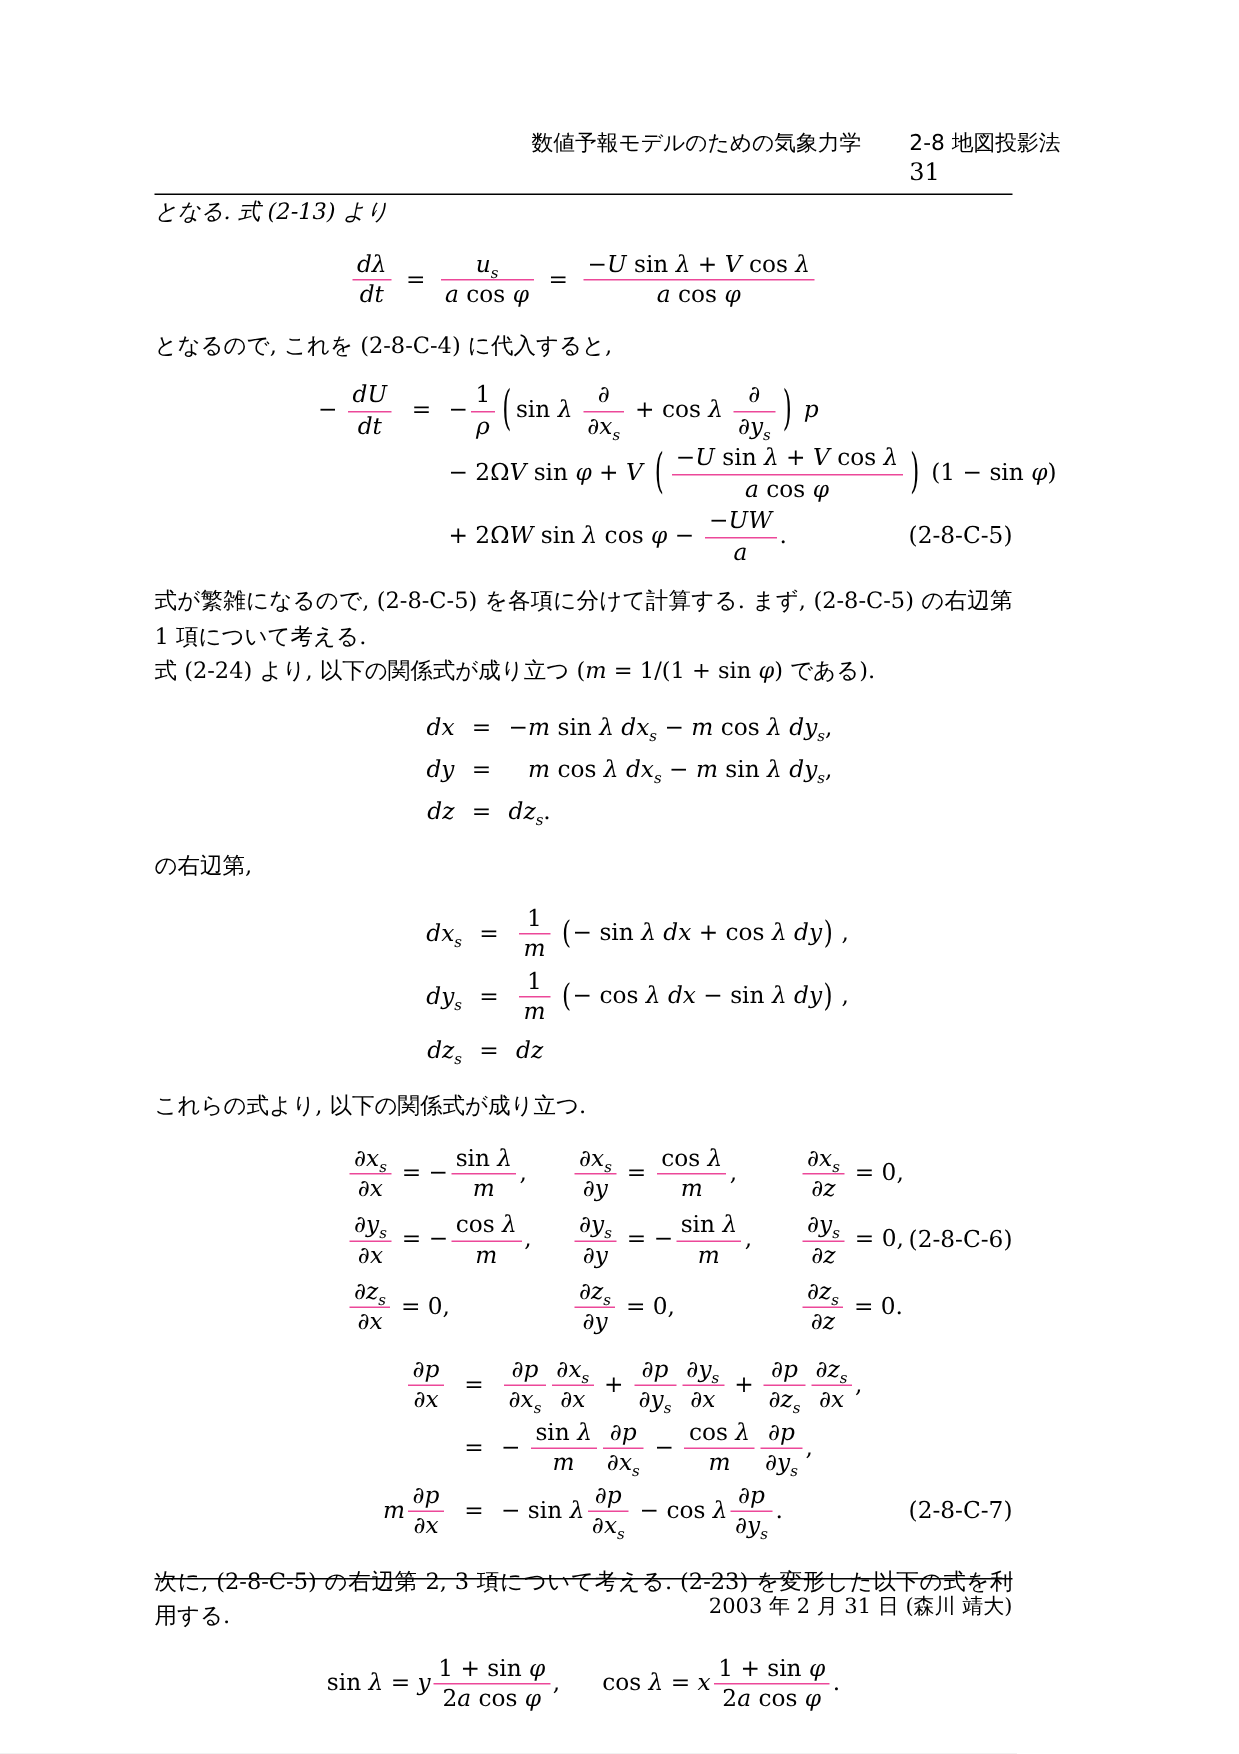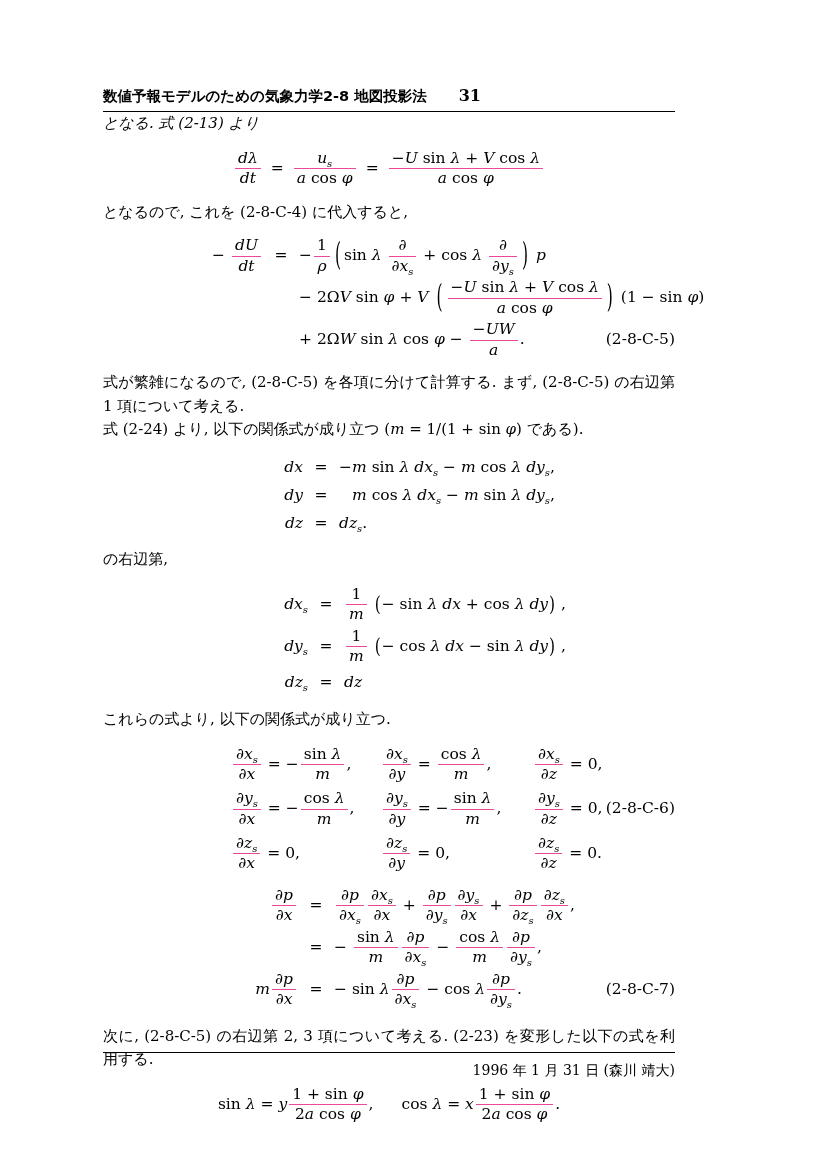--- a/index.html
+++ b/index.html
@@ -1,23 +1,23 @@
 <!DOCTYPE html>
 <html><head>
 <meta charset="utf-8">
 <style>
   html,body{margin:0;padding:0;background:#e8e8e8;}
   .page{position:relative;width:826px;height:1169px;background:#ffffff;color:#000;
         font-family:"DejaVu Serif","Liberation Serif",serif;font-size:15px;overflow:hidden;margin:0 auto;}
   .content{position:absolute;left:103px;top:86px;width:572px;}
   
-  .hdr{display:flex;justify-content:flex-start;align-items:baseline;
-       font-family:"DejaVu Sans","Liberation Sans",sans-serif;font-weight:bold;
+  .hdr{display:flex;justify-content:flex-end;align-items:baseline;
+       font-family:"DejaVu Sans","Liberation Sans",sans-serif;font-weight:normal;
        font-size:14.5px;padding-bottom:5px;border-bottom:1.5px solid #000;}
-  .hdr-right{display:flex;align-items:baseline;}
+  .hdr-right{display:flex;align-items:baseline;flex-direction:column;}
   .pgnum{margin-left:32px;font-family:"DejaVu Serif","Liberation Serif",serif;font-size:16px;}
   
   p.tx{margin:0;line-height:1.58;text-align:justify;}
   .mt34{margin-top:34px;font-style:italic;}.mt26{margin-top:26px;}
   .mt14{margin-top:14px;}.mt12{margin-top:12px;}.mt10{margin-top:10px;}
   .mb14{margin-bottom:14px;}.mb10{margin-bottom:10px;}
   
   .eq{font-size:15.5px;line-height:1.25;}
   .eq.center{text-align:center;}
   .eqrow{display:grid;grid-template-columns:var(--lw,170px) 36px 1fr auto;align-items:center;min-height:42px;}
@@ -174,15 +174,15 @@
       </div>
     </div>
 
     <p class="tx mt26">次に, (2-8-C-5) の右辺第 2, 3 項について考える. (2-23) を変形した以下の式を利用する.</p>
 
     <div class="eq center mt14">sin <i>λ</i> = <i>y</i><span class="fr"><span class="nm">1 + sin <i>φ</i></span><span class="dn">2<i>a</i> cos <i>φ</i></span></span>,<span class="qs"></span>cos <i>λ</i> = <i>x</i><span class="fr"><span class="nm">1 + sin <i>φ</i></span><span class="dn">2<i>a</i> cos <i>φ</i></span></span>.</div>
 
   </div>
 
   <div class="footer">
-    <span>1996 年 1 月 31 日 (森川 靖大)</span>
+    <span>2003 年 2 月 31 日 (森川 靖大)</span>
   </div>
 </div>
 
 </body></html>

